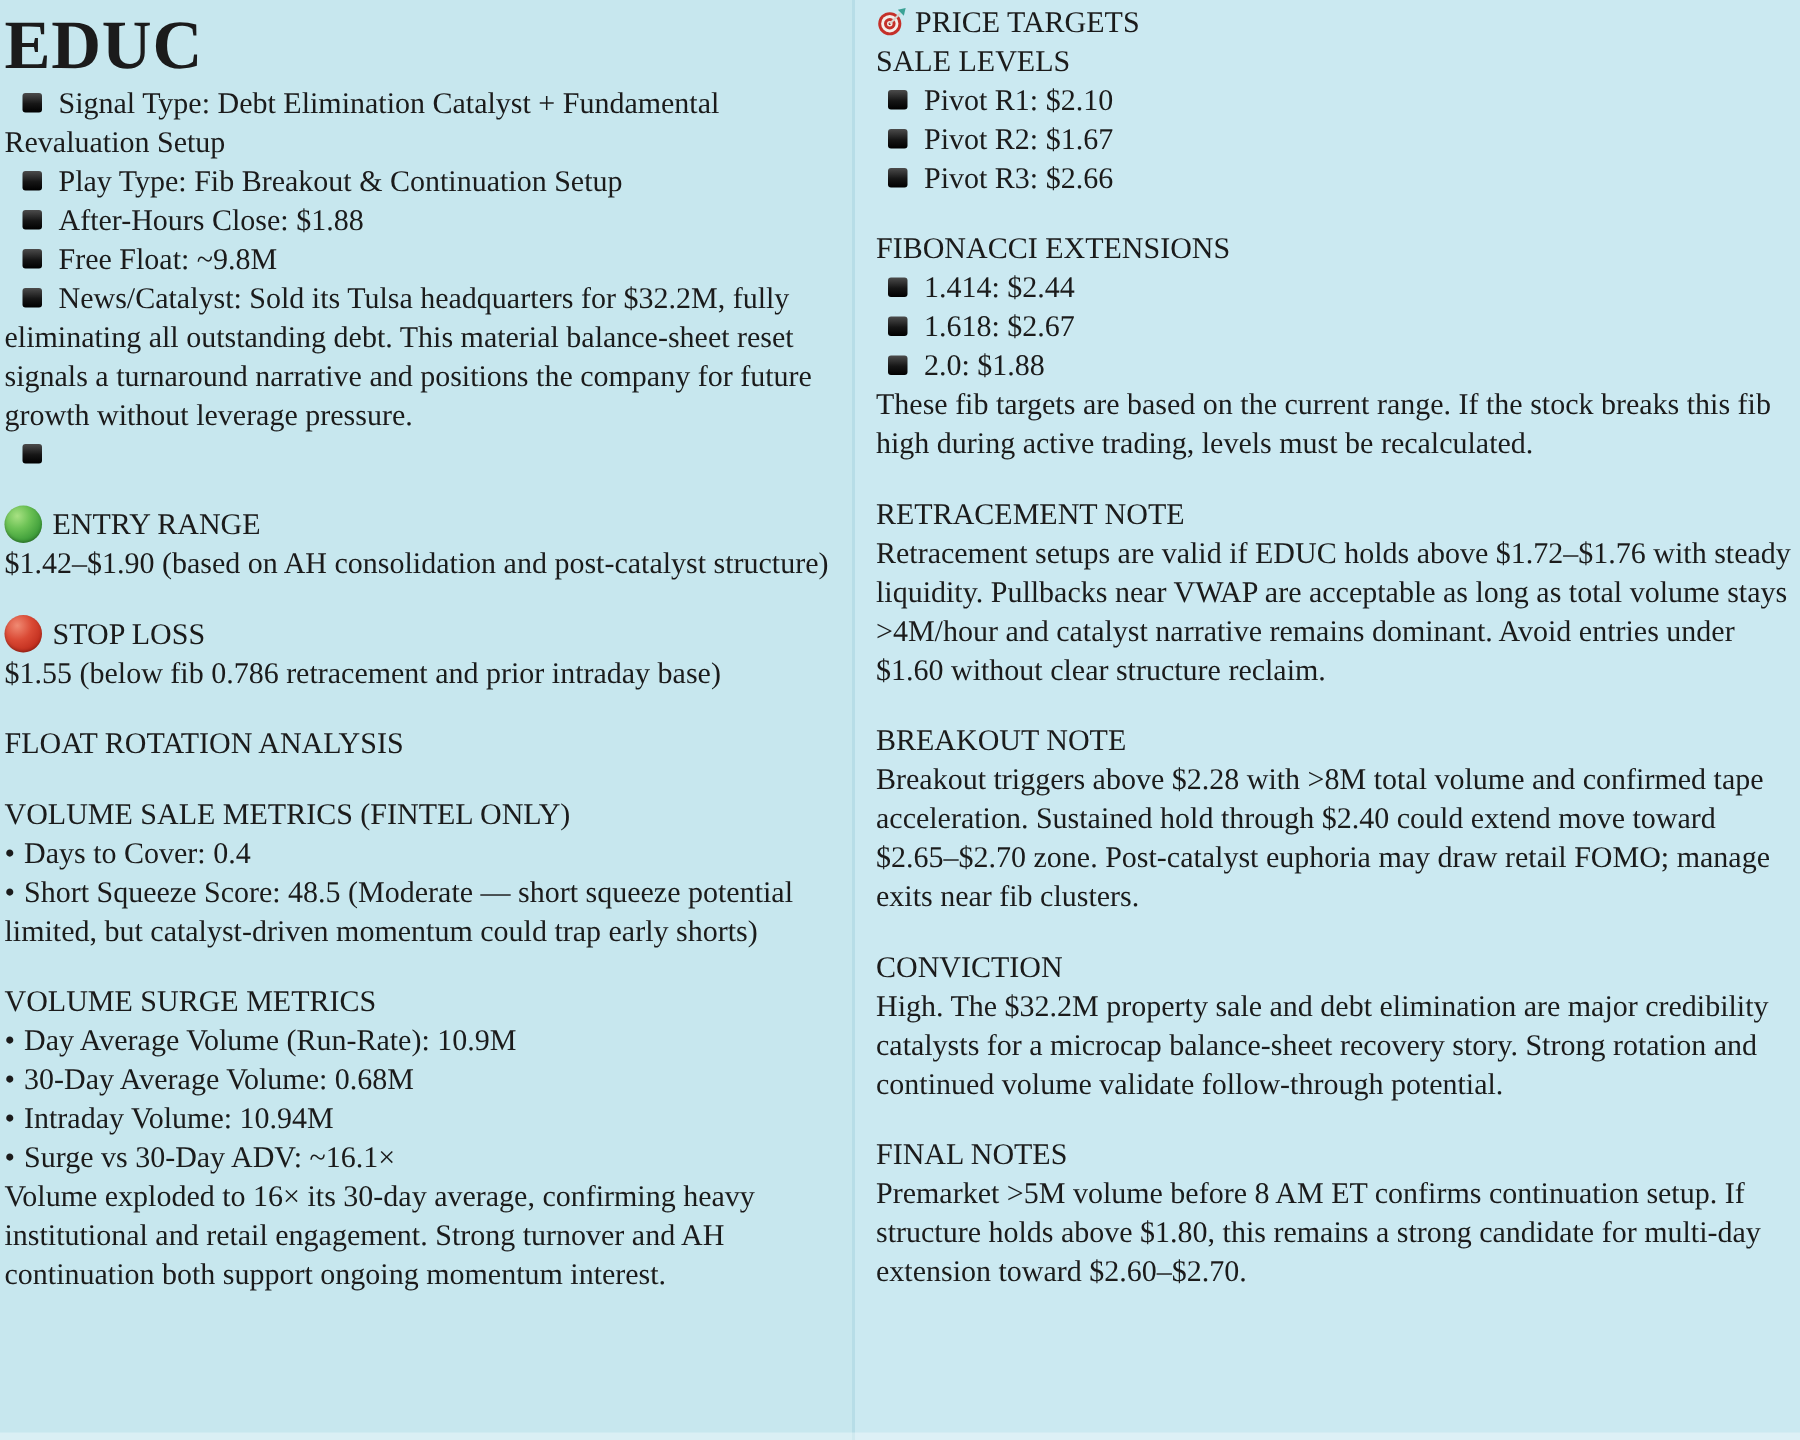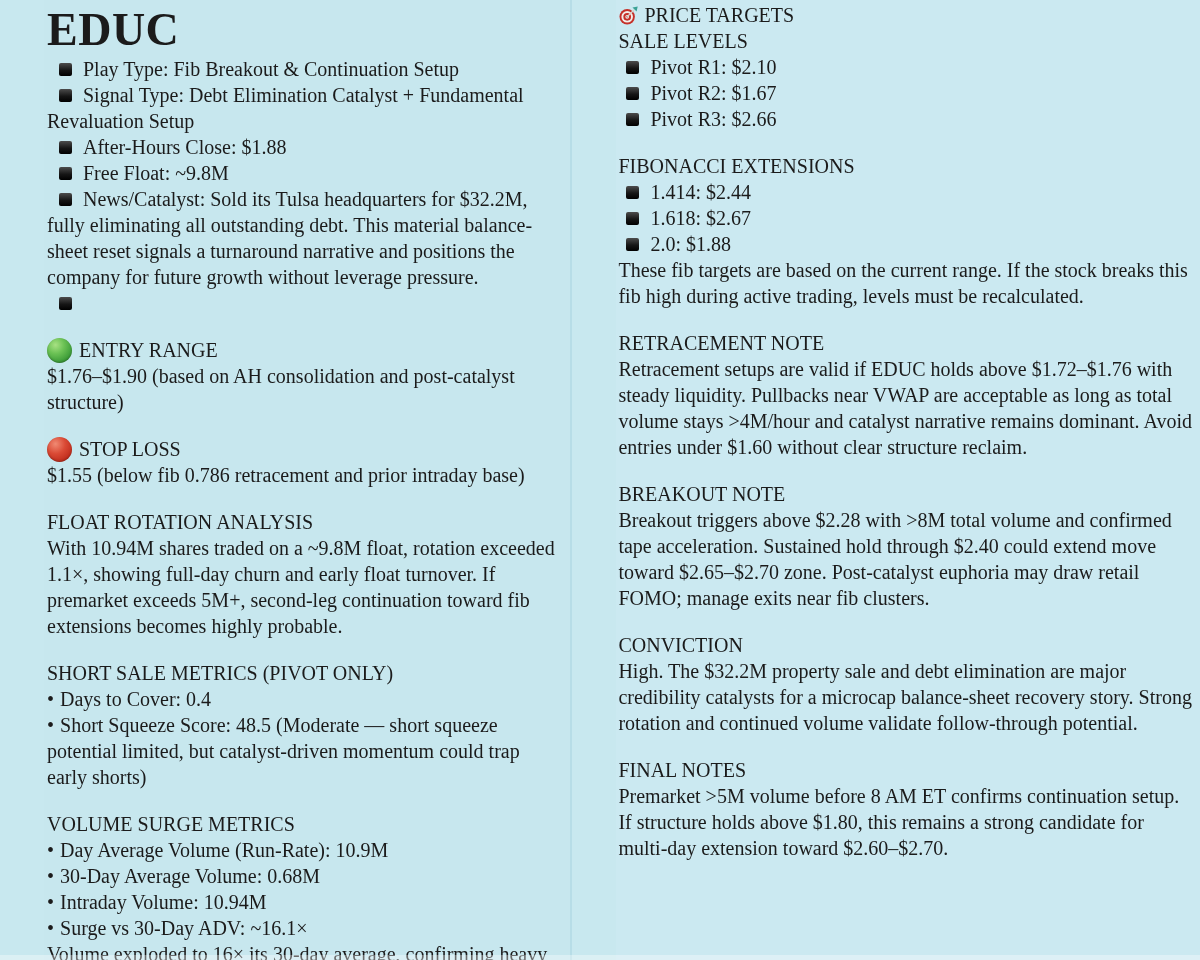--- a/index.html
+++ b/index.html
@@ -5,23 +5,23 @@
   * { margin: 0; padding: 0; box-sizing: border-box; }
   html, body { width: 1200px; height: 960px; overflow: hidden; }
   body {
     font-family: "Liberation Serif", "DejaVu Serif", serif;
     font-size: 20px;
     line-height: 26px;
     color: #1b1b1b;
     background: #c8e8ef;
   }
   .page { display: flex; width: 1200px; height: 960px; position: relative; }
-  .col { height: 100%; margin-left: 44px; }
+  .col { height: 100%; }
   .col-left  { width: 570px; background: #c7e7ee; padding: 4px 6px 0 3px; border-right: 2px solid #b7dde7; }
-  .col-right { width: 630px; background: #cbe9f1; padding: 2px 4px 0 2px; }
+  .col-right { width: 630px; background: #cbe9f1; padding: 2px 4px 0 14px; }
   .ticker-title { font-size: 46px; line-height: 52px; font-weight: bold; letter-spacing: 0.5px; }
   .h { margin-top: 21px; }
   p { margin: 0; }
   .sq-item { text-indent: 12px; }
   .sq-item-r { text-indent: 8px; }
   .sq {
     display: inline-block; width: 13px; height: 13px;
     background: linear-gradient(180deg, #4c4c4c 0%, #161616 55%, #000 100%);
     border-radius: 2px; margin-right: 11px;
   }
@@ -46,37 +46,36 @@
 </style>
 </head>
 <body>
 
 <main class="page">
 
   <section class="col col-left">
 
     <h1 class="ticker-title">EDUC</h1>
 
+    <p class="sq-item"><span class="sq"></span><span>Signal Type: Debt Elimination Catalyst + Fundamental Revaluation Setup</span></p>
     <p class="sq-item"><span class="sq"></span><span>Play Type: Fib Breakout &amp; Continuation Setup</span></p>
-    <p class="sq-item"><span class="sq"></span><span>Signal Type: Debt Elimination Catalyst + Fundamental Revaluation Setup</span></p>
     <p class="sq-item"><span class="sq"></span><span>After-Hours Close: $1.88</span></p>
     <p class="sq-item"><span class="sq"></span><span>Free Float: ~9.8M</span></p>
     <p class="sq-item"><span class="sq"></span><span>News/Catalyst: Sold its Tulsa headquarters for $32.2M, fully eliminating all outstanding debt. This material balance-sheet reset signals a turnaround narrative and positions the company for future growth without leverage pressure.</span></p>
     <p class="sq-item"><span class="sq"></span></p>
 
     <p class="h"><span class="indicator indicator-green"></span><span>ENTRY RANGE</span></p>
-    <p>$1.76–$1.90 (based on AH consolidation and post-catalyst structure)</p>
+    <p>$1.42–$1.90 (based on AH consolidation and post-catalyst structure)</p>
 
     <p class="h"><span class="indicator indicator-red"></span><span>STOP LOSS</span></p>
     <p>$1.55 (below fib 0.786 retracement and prior intraday base)</p>
 
     <p class="h">FLOAT ROTATION ANALYSIS</p>
-    <p>With 10.94M shares traded on a ~9.8M float, rotation exceeded 1.1×, showing full-day churn and early float turnover. If premarket exceeds 5M+, second-leg continuation toward fib extensions becomes highly probable.</p>
 
-    <p class="h">SHORT SALE METRICS (PIVOT ONLY)</p>
+    <p class="h">VOLUME SALE METRICS (FINTEL ONLY)</p>
     <p><span class="dot-marker">•</span><span>Days to Cover: 0.4</span></p>
     <p><span class="dot-marker">•</span><span>Short Squeeze Score: 48.5 (Moderate — short squeeze potential limited, but catalyst-driven momentum could trap early shorts)</span></p>
 
     <p class="h">VOLUME SURGE METRICS</p>
     <p><span class="dot-marker">•</span><span>Day Average Volume (Run-Rate): 10.9M</span></p>
     <p><span class="dot-marker">•</span><span>30-Day Average Volume: 0.68M</span></p>
     <p><span class="dot-marker">•</span><span>Intraday Volume: 10.94M</span></p>
     <p><span class="dot-marker">•</span><span>Surge vs 30-Day ADV: ~16.1×</span></p>
     <p>Volume exploded to 16× its 30-day average, confirming heavy institutional and retail engagement. Strong turnover and AH continuation both support ongoing momentum interest.</p>
 

